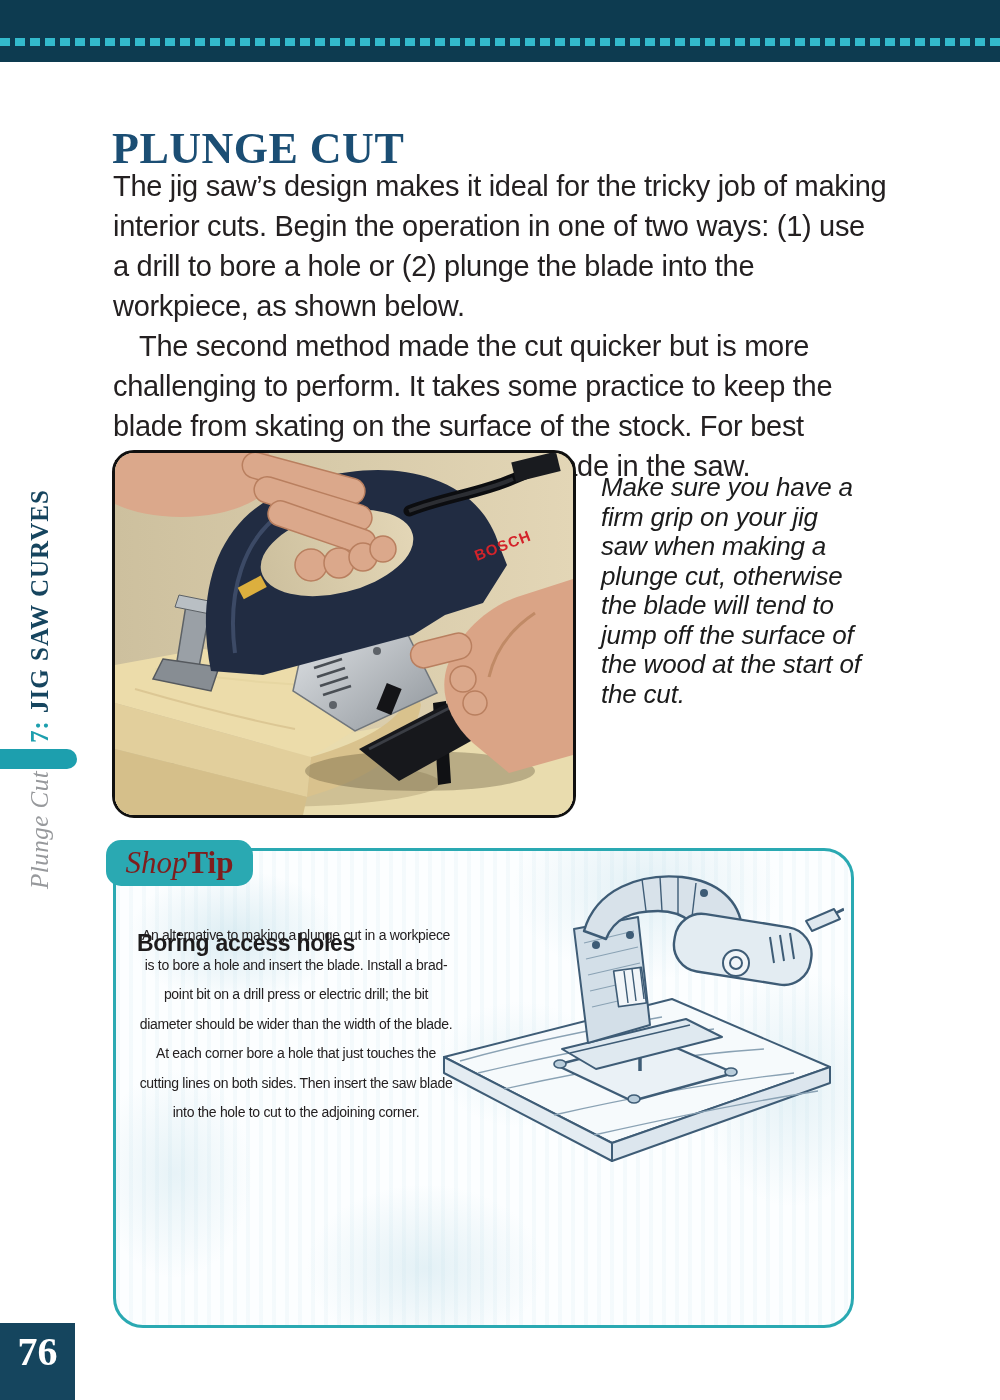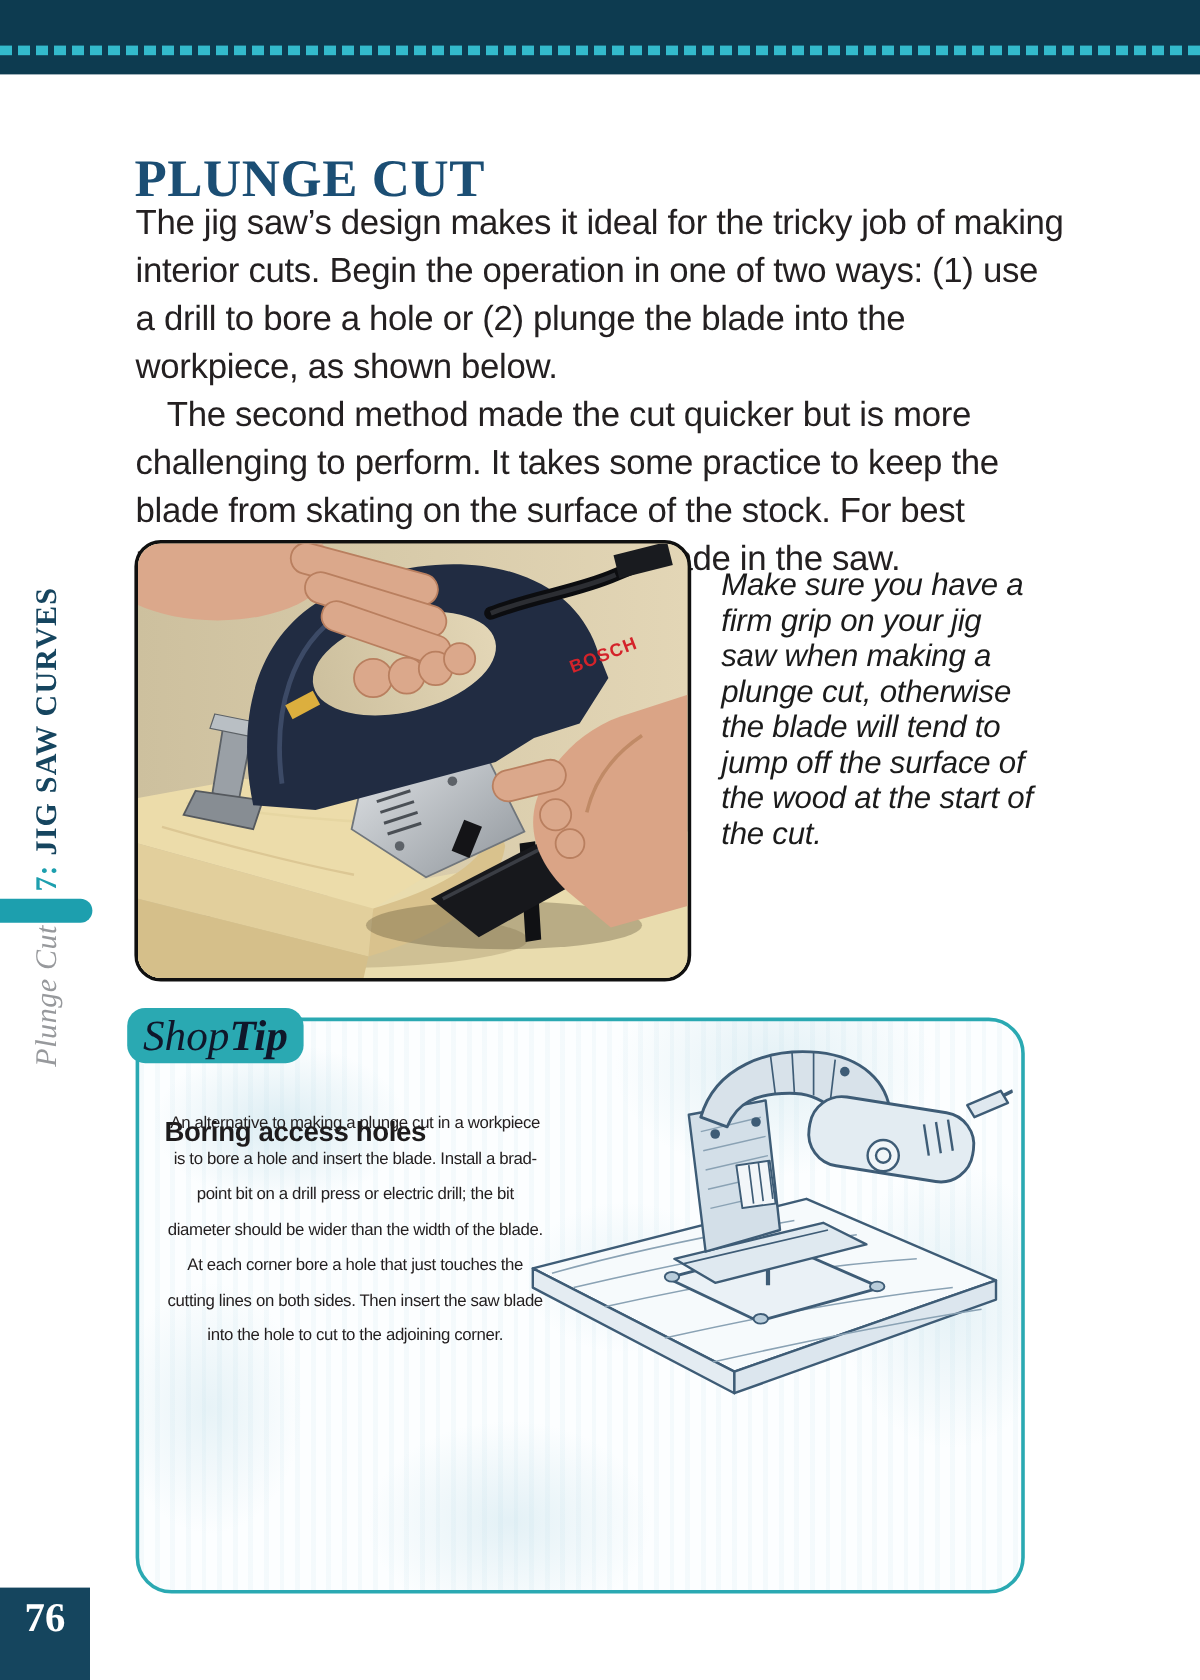--- a/index.html
+++ b/index.html
@@ -47,34 +47,34 @@
           background:
             radial-gradient(150px 95px at 16% 18%,rgba(170,210,224,.38),rgba(255,255,255,0) 70%),
             radial-gradient(190px 130px at 72% 8%,rgba(170,210,224,.30),rgba(255,255,255,0) 70%),
             radial-gradient(130px 170px at 92% 50%,rgba(170,210,224,.28),rgba(255,255,255,0) 70%),
             radial-gradient(170px 120px at 42% 88%,rgba(170,210,224,.30),rgba(255,255,255,0) 70%),
             radial-gradient(110px 150px at 8% 68%,rgba(170,210,224,.26),rgba(255,255,255,0) 70%),
             radial-gradient(120px 90px at 55% 45%,rgba(170,210,224,.20),rgba(255,255,255,0) 70%),
             repeating-linear-gradient(90deg,rgba(173,212,226,.10) 0 4px,rgba(255,255,255,0) 4px 13px),
             #fcfeff;}
   .tip-pill{position:absolute;left:-10px;top:-11px;width:147px;height:46px;
-          background:#2aa9b2;border-radius:15px;color:#0f172a;
+          background:#2aa9b2;border-radius:15px;color:#7f1d1d;
           display:flex;align-items:center;justify-content:center;
-          font-family:"Liberation Serif",serif;font-size:36px;}
+          font-family:"Liberation Serif",serif;font-size:31px;}
   .tip-pill .shop{font-style:italic;}
-  .tip-pill .tip{font-weight:bold;font-style:italic;}
+  .tip-pill .tip{font-weight:bold;}
   .tip-heading{position:absolute;left:21px;top:40px;font-weight:bold;font-size:23px;
           letter-spacing:-.3px;color:#1d1b1c;margin-top:39px;}
   .tip-body{position:absolute;left:21px;top:70px;width:318px;font-size:14px;
           line-height:29.5px;letter-spacing:-.3px;color:#242021;text-align:center;}
   .tip-art{position:absolute;left:318px;top:16px;width:410px;height:320px;}
 
   
   .pagenum{position:absolute;left:0;top:1323px;width:75px;height:77px;background:#15455e;
-          color:#ffffff;font-family:"Liberation Serif",serif;font-weight:bold;font-size:34px;
+          color:#ffffff;font-family:"Liberation Serif",serif;font-weight:bold;font-size:40px;
           text-align:center;line-height:1;padding-top:0;}
   .pagenum span{display:inline-block;margin-top:9px;}
 </style>
 </head>
 <body>
 
 <div id="page">
 
   <div class="topbar">
     <div class="dashes"></div>

